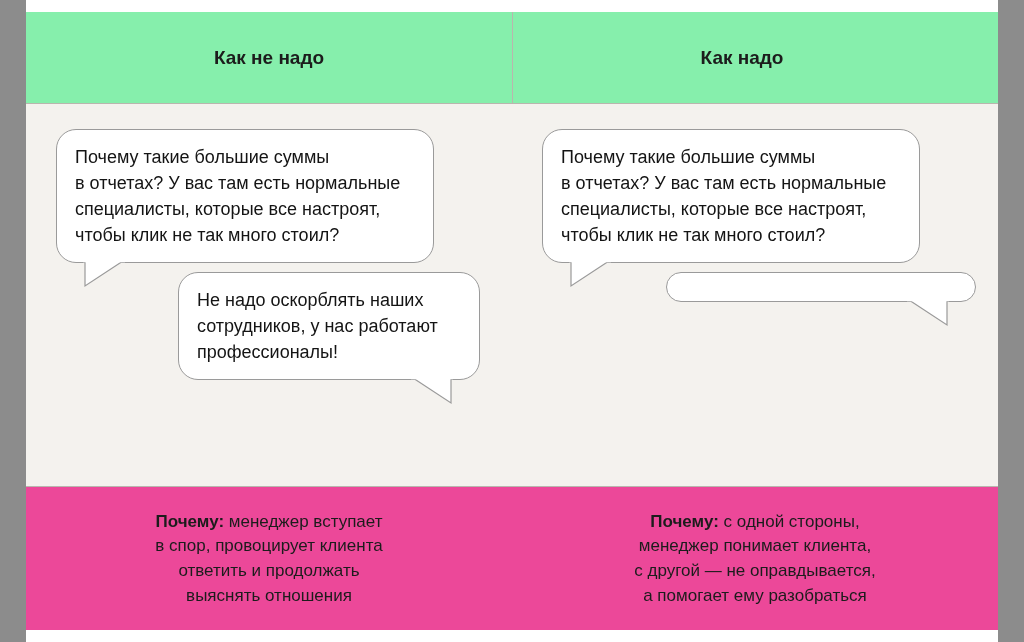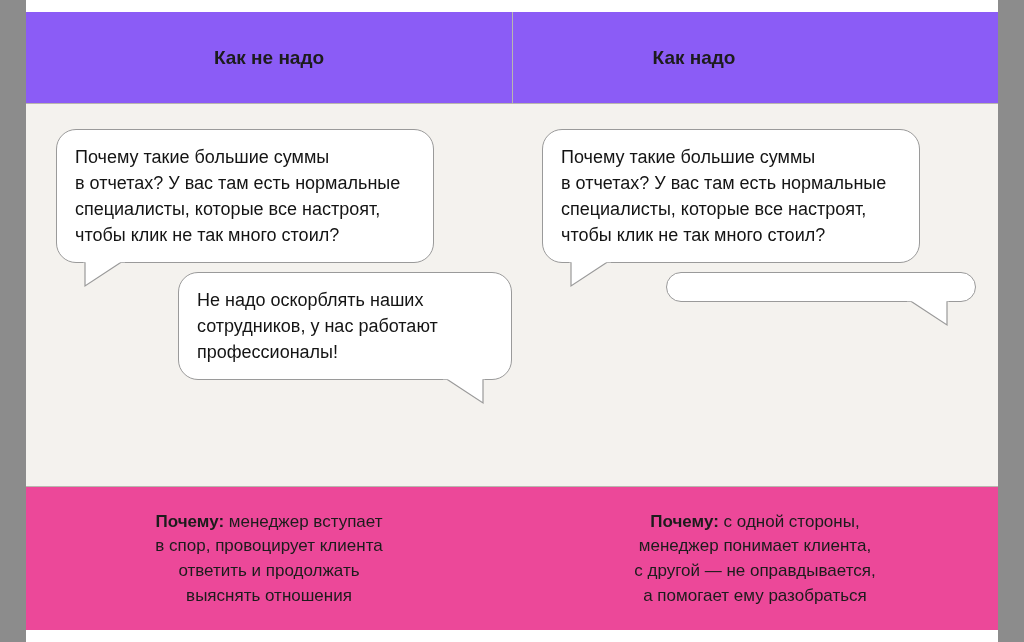--- a/index.html
+++ b/index.html
@@ -40,38 +40,38 @@
     box-sizing: border-box;
   }
 
   
   .header-row {
     position: absolute;
     left: 0;
     top: 0;
     width: 972px;
     height: 92px;
-    background: #8b5cf6;
+    background: #86efac;
     border-bottom: 1px solid #b9b6ae;
     box-sizing: border-box;
   }
   .header-cell {
     position: absolute;
     top: 0;
     height: 92px;
     display: flex;
     align-items: center;
     justify-content: center;
     font-size: 19px;
     font-weight: bold;
     color: #1c1c1c;
     box-sizing: border-box;
   }
   .header-cell.left  { left: 0;     width: 486px; }
-  .header-cell.right { left: 464px; width: 408px; }
+  .header-cell.right { left: 512px; width: 408px; }
 
   
   .v-divider {
     position: absolute;
     left: 486px;
     top: 0;
     width: 1px;
     height: 618px;
     background: #b9b6ae;
   }
@@ -140,21 +140,21 @@
     position: absolute;
     bottom: -25px;
     right: 26px;
     width: 42px;
     height: 26px;
     overflow: visible;
   }
 
   
   #bubble-q-left   { left: 30px;  top: 25px;  width: 378px; }
-  #bubble-a-left   { left: 152px; top: 168px; width: 334px; }
+  #bubble-a-left   { left: 152px; top: 168px; width: 302px; }
   
   #bubble-q-right  { left: 516px; top: 25px;  width: 378px; }
   #bubble-a-right  { left: 640px; top: 168px; width: 310px; }
 
   .bubble-text {
     display: block;
     white-space: pre-line;
   }
 </style>
 </head>

